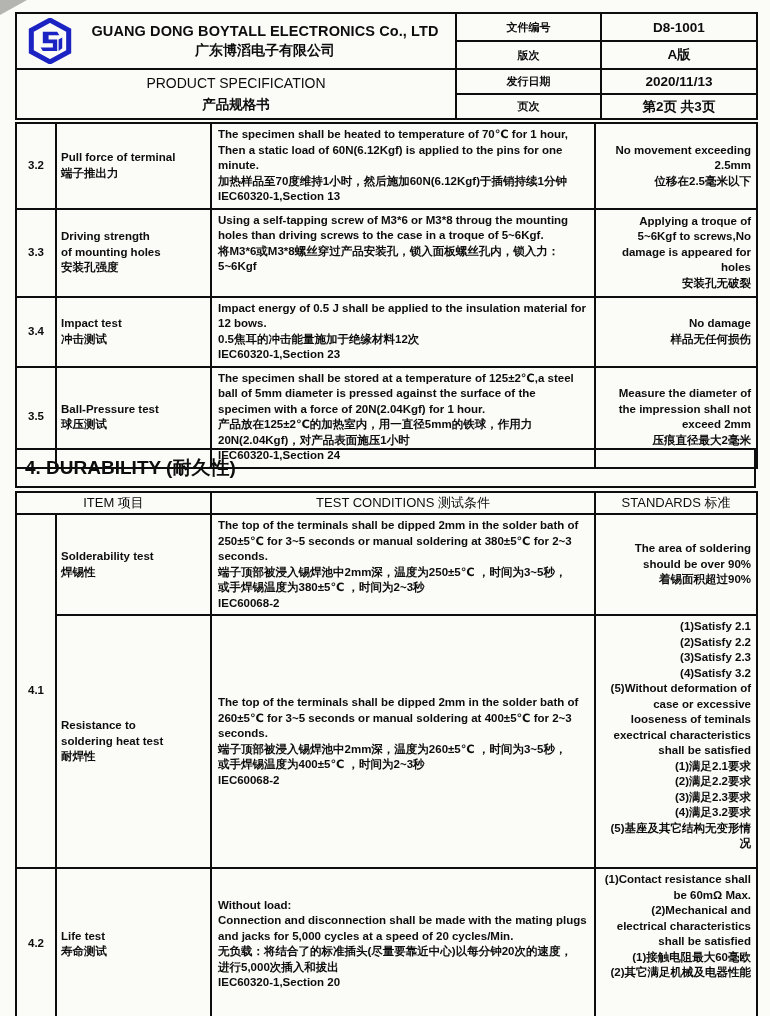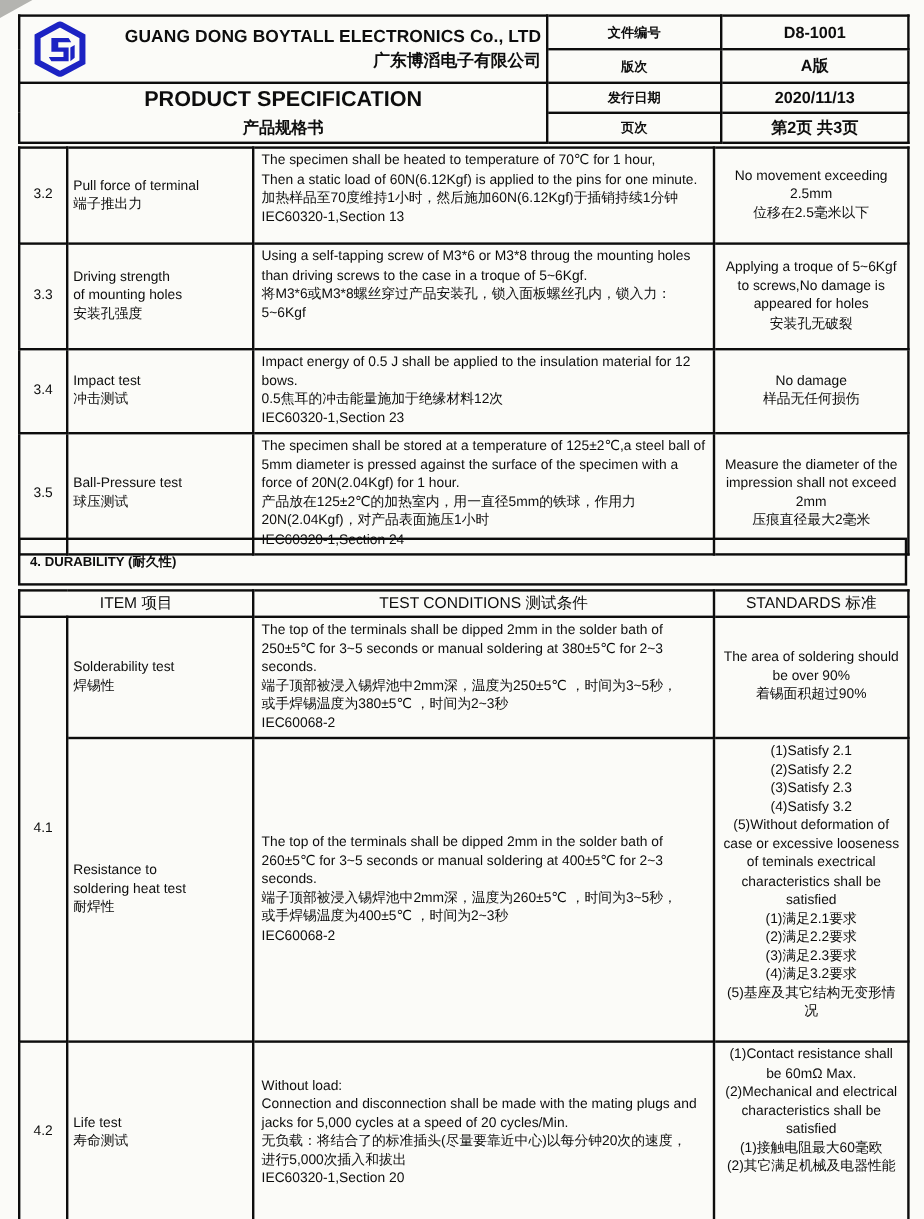--- a/index.html
+++ b/index.html
@@ -11,50 +11,50 @@
     font-family: "Liberation Sans", "DejaVu Sans", sans-serif;
     color: var(--ink);
   }
   .corner-fold {
     position: absolute; top: 0; left: 0;
     width: 0; height: 0;
     border-top: 15px solid #b4b4b0;
     border-right: 27px solid transparent;
   }
   table { border-collapse: collapse; table-layout: fixed; position: absolute; left: 15px; width: 741px; }
-  td, th { border: 2px solid var(--ink); overflow: hidden; vertical-align: middle; }
+  td, th { border: 2px solid var(--ink); overflow: hidden; vertical-align: middle; font-weight: bold; }
 
   
   .hdr td { text-align: center; font-weight: bold; }
   .hdr .left-block { padding: 2px 4px; }
   .left-inner { display: flex; align-items: center; }
   .logo-wrap { width: 58px; flex: 0 0 58px; display: flex; justify-content: center; }
-  .company-text { flex: 1; text-align: right; }
+  .company-text { flex: 1; text-align: center; }
   .company-en { font-size: 14.5px; font-weight: bold; letter-spacing: 0.1px; }
   .company-cn { font-size: 14px; font-weight: bold; margin-top: 3px; }
-  .doc-title-en { font-size: 18px; font-weight: bold; }
+  .doc-title-en { font-size: 14px; font-weight: normal; }
   .doc-title-cn { font-size: 13.5px; font-weight: bold; margin-top: 5px; }
   .meta-label { font-size: 11px; }
   .meta-value { font-size: 13.5px; margin-top: 36px; }
 
   
   .spec td { font-size: 11.5px; line-height: 15.5px; }
   .cell-num { text-align: center; }
   .cell-item { white-space: pre-line; padding: 2px 4px; }
   .cell-cond { text-align: left; vertical-align: top; white-space: pre-line; padding: 3px 6px; }
   .cell-cond.v-mid { vertical-align: middle; }
-  .cell-std { text-align: center; vertical-align: middle; white-space: pre-line; padding: 3px 5px; }
+  .cell-std { text-align: right; vertical-align: middle; white-space: pre-line; padding: 3px 5px; }
   .cell-std.v-top { vertical-align: top; }
 
   .sec-title {
     position: absolute; left: 15px; width: 741px; height: 40px;
     border: 2px solid var(--ink);
     display: flex; align-items: center;
     padding-left: 8px;
-    font-size: 11px; font-weight: bold;
+    font-size: 19px; font-weight: bold;
     background: transparent;
   }
   .spec4 th {
     font-size: 13px; font-weight: normal; text-align: center; height: 22px; margin-top: 28px;
   }
 </style>
 </head>
 <body>
 
 <div class="corner-fold"></div>

